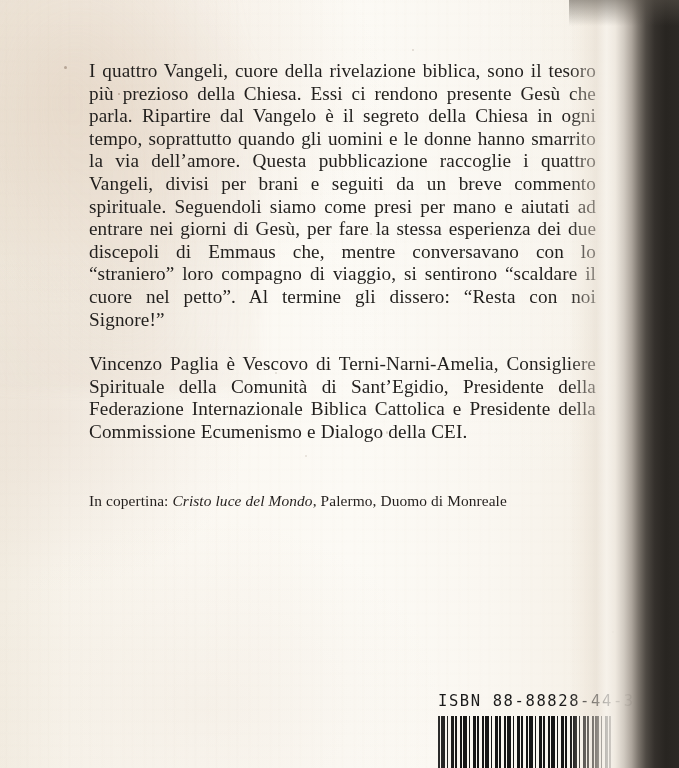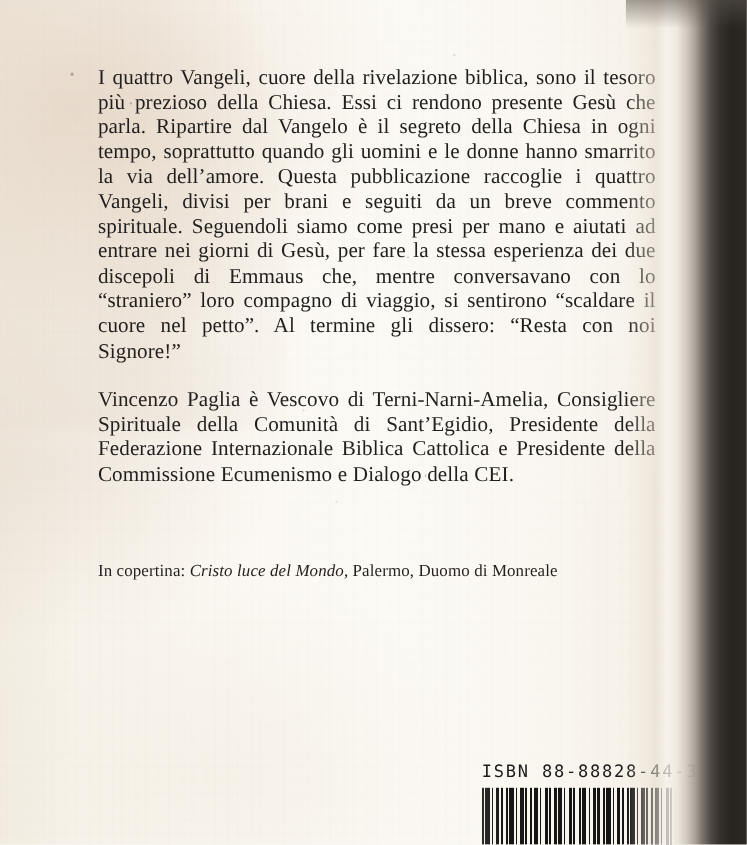--- a/index.html
+++ b/index.html
@@ -102,21 +102,21 @@
     color: #211f1d;
     text-rendering: optimizeLegibility;
   }
   .body-para.second {
     margin-top: 22.0px;
   }
   .credit-line {
     margin: 0;
     position: absolute;
     left: 89px;
-    top: 510px;
+    top: 491px;
     width: 507px;
     font-size: 15.4px;
     line-height: 20px;
     color: #231f1d;
     letter-spacing: 0.1px;
   }
   .credit-line .title-italic {
     font-style: italic;
   }
 

